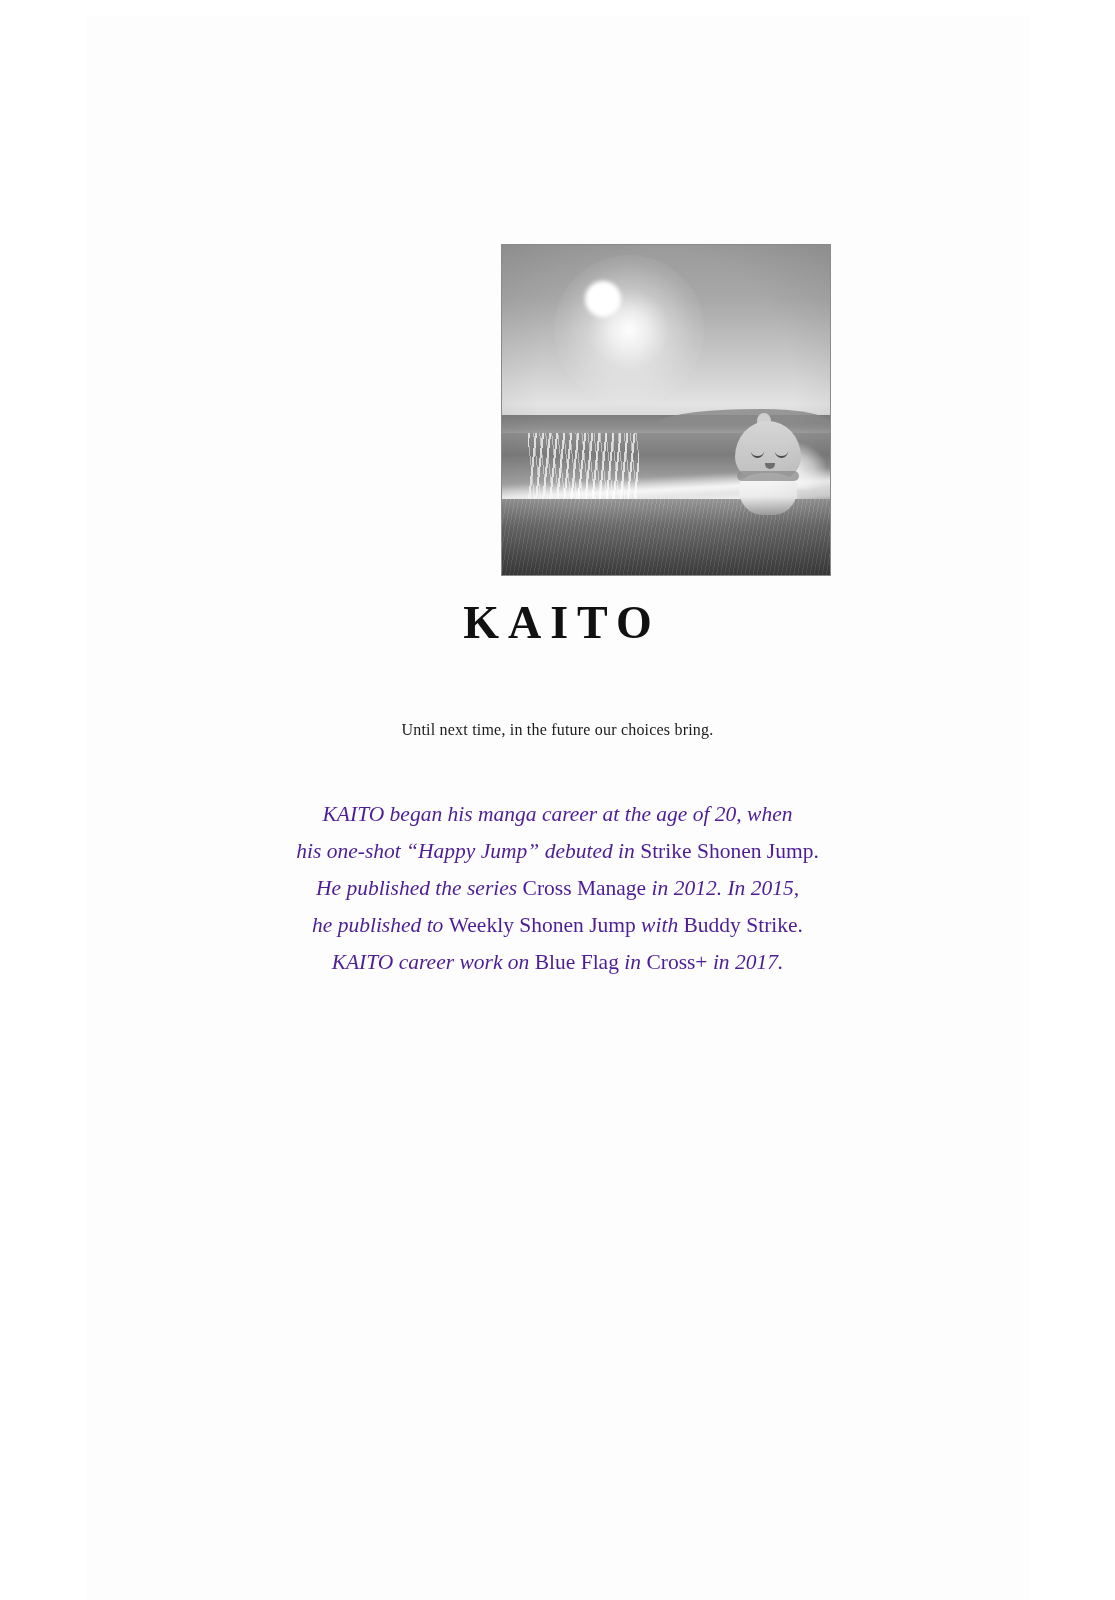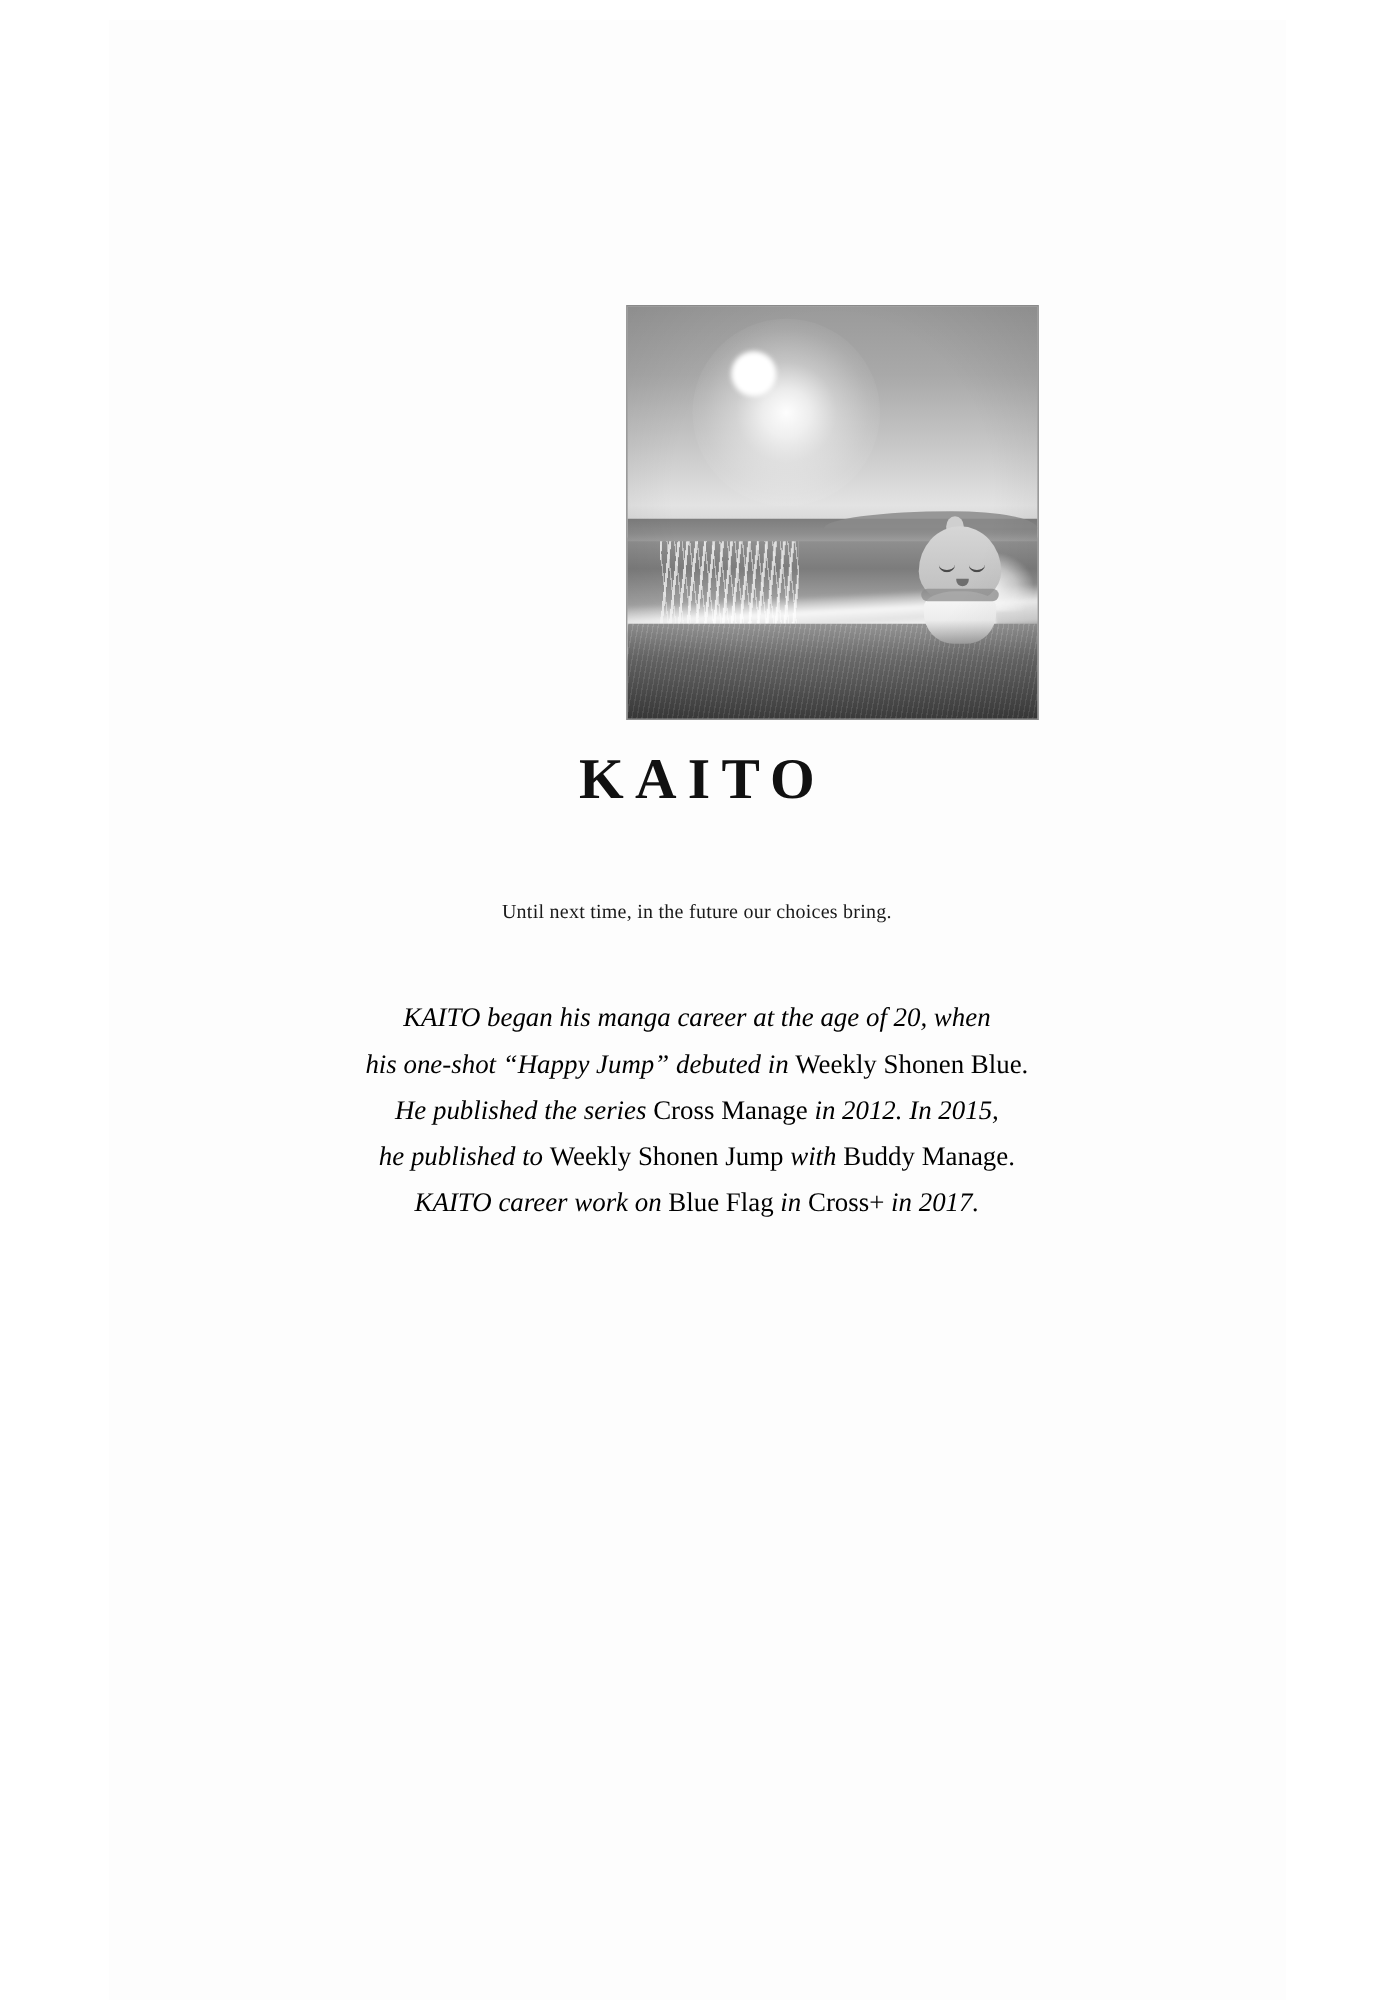--- a/index.html
+++ b/index.html
@@ -226,21 +226,21 @@
     color: #1a1a1a;
     letter-spacing: .2px;
   }
   .bio {
     position: absolute;
     left: 0; right: 0;
     top: 780px;
     text-align: center;
     font-size: 21.5px;
     line-height: 37px;
-    color: #000000;
+    color: #4c1d95;
   }
   .bio .it { font-style: italic; }
   .bio .rm { font-style: normal; }
   .bio-line { white-space: nowrap; }
 </style>
 </head>
 <body>
 
 <div class="page">
 
@@ -269,19 +269,19 @@
       <div class="vignette"></div>
     </div>
   </div>
 
   <div class="author-name">KAITO</div>
 
   <div class="tagline">Until next time, in the future our choices bring.</div>
 
   <div class="bio">
       <div class="bio-line"><span class="it">KAITO began his manga career at the age of 20, when</span></div>
-      <div class="bio-line"><span class="it">his one-shot “Happy Jump” debuted in </span><span class="rm">Weekly Shonen Blue.</span></div>
+      <div class="bio-line"><span class="it">his one-shot “Happy Jump” debuted in </span><span class="rm">Strike Shonen Jump.</span></div>
       <div class="bio-line"><span class="it">He published the series </span><span class="rm">Cross Manage</span><span class="it"> in 2012. In 2015,</span></div>
-      <div class="bio-line"><span class="it">he published to </span><span class="rm">Weekly Shonen Jump</span><span class="it"> with </span><span class="rm">Buddy Manage.</span></div>
+      <div class="bio-line"><span class="it">he published to </span><span class="rm">Weekly Shonen Jump</span><span class="it"> with </span><span class="rm">Buddy Strike.</span></div>
       <div class="bio-line"><span class="it">KAITO career work on </span><span class="rm">Blue Flag</span><span class="it"> in </span><span class="rm">Cross+</span><span class="it"> in 2017.</span></div>
     </div>
 
 </div>
 
 </body></html>

